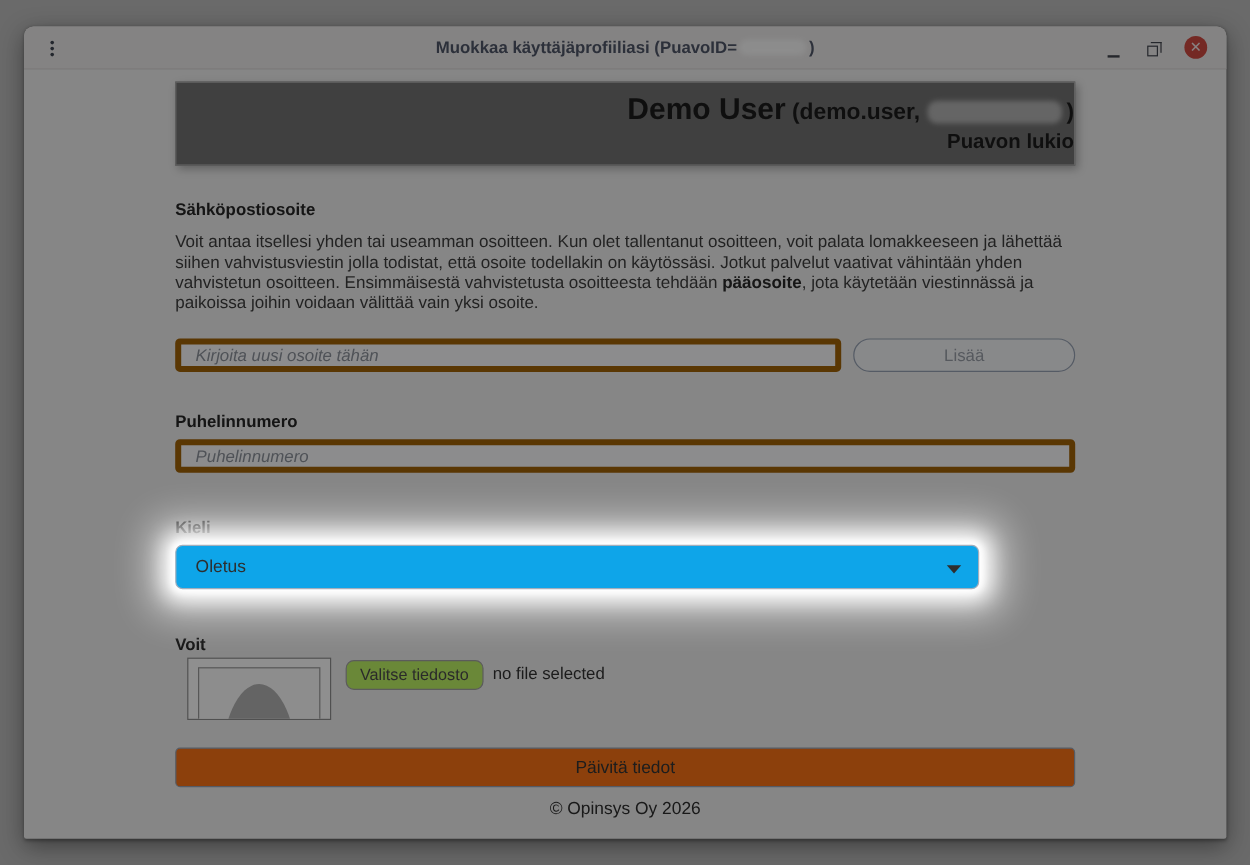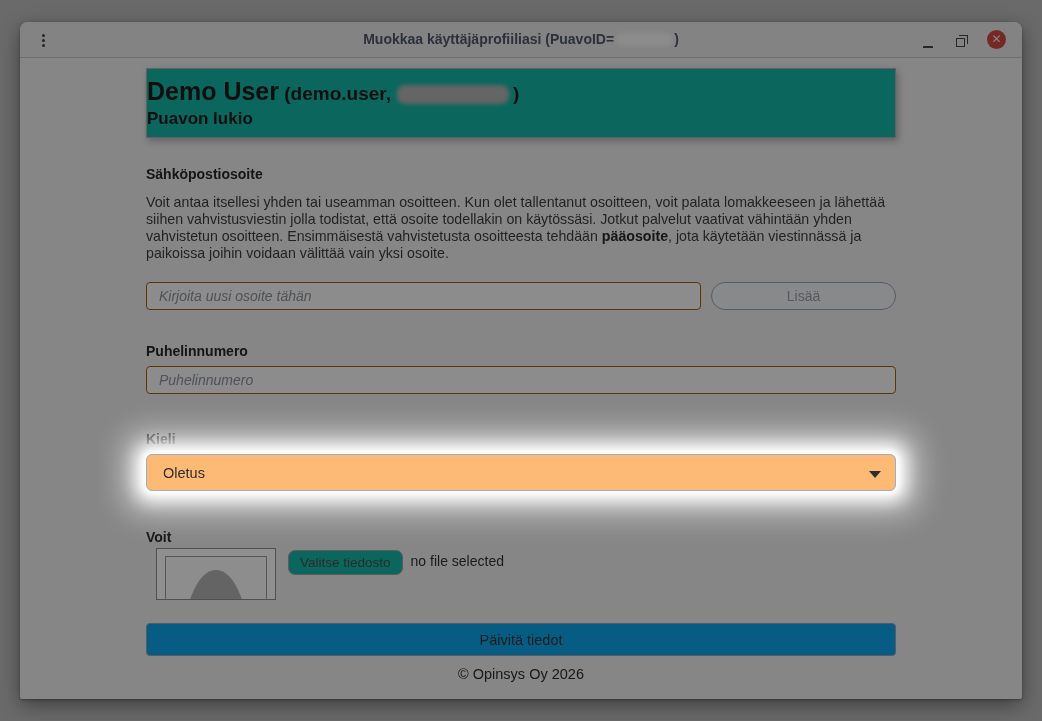--- a/index.html
+++ b/index.html
@@ -36,80 +36,80 @@
   .btn-restore i::before { content:""; position:absolute; left:2px; top:-4px; width:8px; height:8px;
       border-top:1.5px solid #43474f; border-right:1.5px solid #43474f; }
   .btn-close { right:16px; width:19px; height:19px; background:#cf4a41; border-radius:50%;
       justify-content:center; align-items:center; }
   .btn-close span { color:#f3e9e9; font-size:12px; font-weight:bold; line-height:19px; }
 
   
   .page { width:750px; margin:0 auto; }
 
   .card {
-    margin-top:10px; height:70px; background:#14b8a6;
+    margin-top:10px; height:70px; background:#737373;
     border:1px solid #aeaeae; box-shadow:2px 3px 7px rgba(0,0,0,0.28);
-    text-align:left; padding-top:7px; color:#1c1c1c;
+    text-align:right; padding-top:7px; color:#1c1c1c;
   }
   .card .name { font-size:25px; font-weight:bold; line-height:30px; }
   .card .acct { font-size:19px; font-weight:bold; }
   .card .school { font-size:17px; font-weight:bold; line-height:24px; }
 
   h3.flabel { font-size:14px; font-weight:bold; color:#262626; line-height:17px; }
   .s-email h3 { margin-top:28px; }
   .desc { margin-top:11px; font-size:14.2px; line-height:17px; color:#3e3e3e; }
   .desc b { color:#2a2a2a; }
 
   .email-row { margin-top:20px; display:flex; gap:10px; }
   .tinput {
-    height:28px; background:#f9fafc; border:1px solid #a16207; border-radius:4px;
+    height:28px; background:#f9fafc; border:5px solid #a16207; border-radius:4px;
     font-family:"Liberation Sans","DejaVu Sans",sans-serif;
     font-size:14px; color:#333; padding:0 12px; outline:none;
   }
   .tinput::placeholder { font-style:italic; color:#8d929b; opacity:1; }
   #email-input { width:555px; }
   .add-btn {
     width:185px; height:28px; background:#f3f4f7; border:1px solid #98a3b4; border-radius:14px;
     font-family:"Liberation Sans","DejaVu Sans",sans-serif;
     font-size:14px; color:#999fa8; cursor:pointer;
   }
   .s-phone h3 { margin-top:33px; }
   #phone-input { margin-top:6px; width:750px; }
 
   .s-lang h3 { margin-top:37px; }
   .select-wrap { position:relative; z-index:60; margin-top:6px; }
   .select {
-    position:relative; width:750px; height:37px; background:#fdba74;
+    position:relative; width:670px; height:37px; background:#0ea5e9;
     border:1px solid #a2aebc; border-radius:6px; cursor:pointer;
     display:flex; align-items:center; padding:0 16px;
     font-size:14.5px; color:#2e2e2e;
     box-shadow:0 0 6px 3px rgba(255,255,255,1),
                0 0 16px 10px rgba(255,255,255,0.95),
                0 0 30px 22px rgba(255,255,255,0.55);
   }
   .caret { position:absolute; right:14px; top:16px; width:0; height:0;
     border-left:6px solid transparent; border-right:6px solid transparent;
     border-top:7px solid #2e2e2e; }
 
   .s-image h3 { margin-top:38px; }
   .image-row { margin-top:2px; display:flex; align-items:flex-start; }
   .avatar-clip { margin-left:10px; width:120px; height:52px; overflow:hidden;
     border:1px solid #8f8f8f; background:#ffffff; }
   .avatar-inner { margin:7px 8px 0 8px; height:70px; border:1px solid #9c9c9c; background:#fbfbfb;
     display:flex; justify-content:center; overflow:hidden; }
   .dome { margin-top:13px; width:64px; height:90px; background:#b2b2b2;
     border-radius:50% 50% 0 0 / 80% 80% 0 0; }
   .file-btn { margin-left:12px; margin-top:2px; height:25px; padding:0 11px;
-    background:#14b8a6; border:1px solid #a3a3a3; border-radius:7px;
+    background:#bef264; border:1px solid #a3a3a3; border-radius:7px;
     font-family:"Liberation Sans","DejaVu Sans",sans-serif;
     font-size:13.5px; color:#4c4c4c; cursor:pointer; }
   .file-status { margin-left:8px; margin-top:5px; font-size:14px; color:#333; }
 
   .submit-btn { margin-top:23px; width:750px; height:33px;
-    background:#0ea5e9; border:1px solid #98a3b4; border-radius:4px;
+    background:#f97316; border:1px solid #98a3b4; border-radius:4px;
     font-family:"Liberation Sans","DejaVu Sans",sans-serif;
     font-size:14.5px; color:#343434; cursor:pointer; }
 
   .footer { margin-top:10px; text-align:center; font-size:14.5px; color:#2e2e2e; }
 
   
   .dim-overlay { position:absolute; left:0; top:0; width:1042px; height:721px;
     background:rgba(0,0,0,0.44); z-index:50; pointer-events:none; }
 </style>
 </head>

